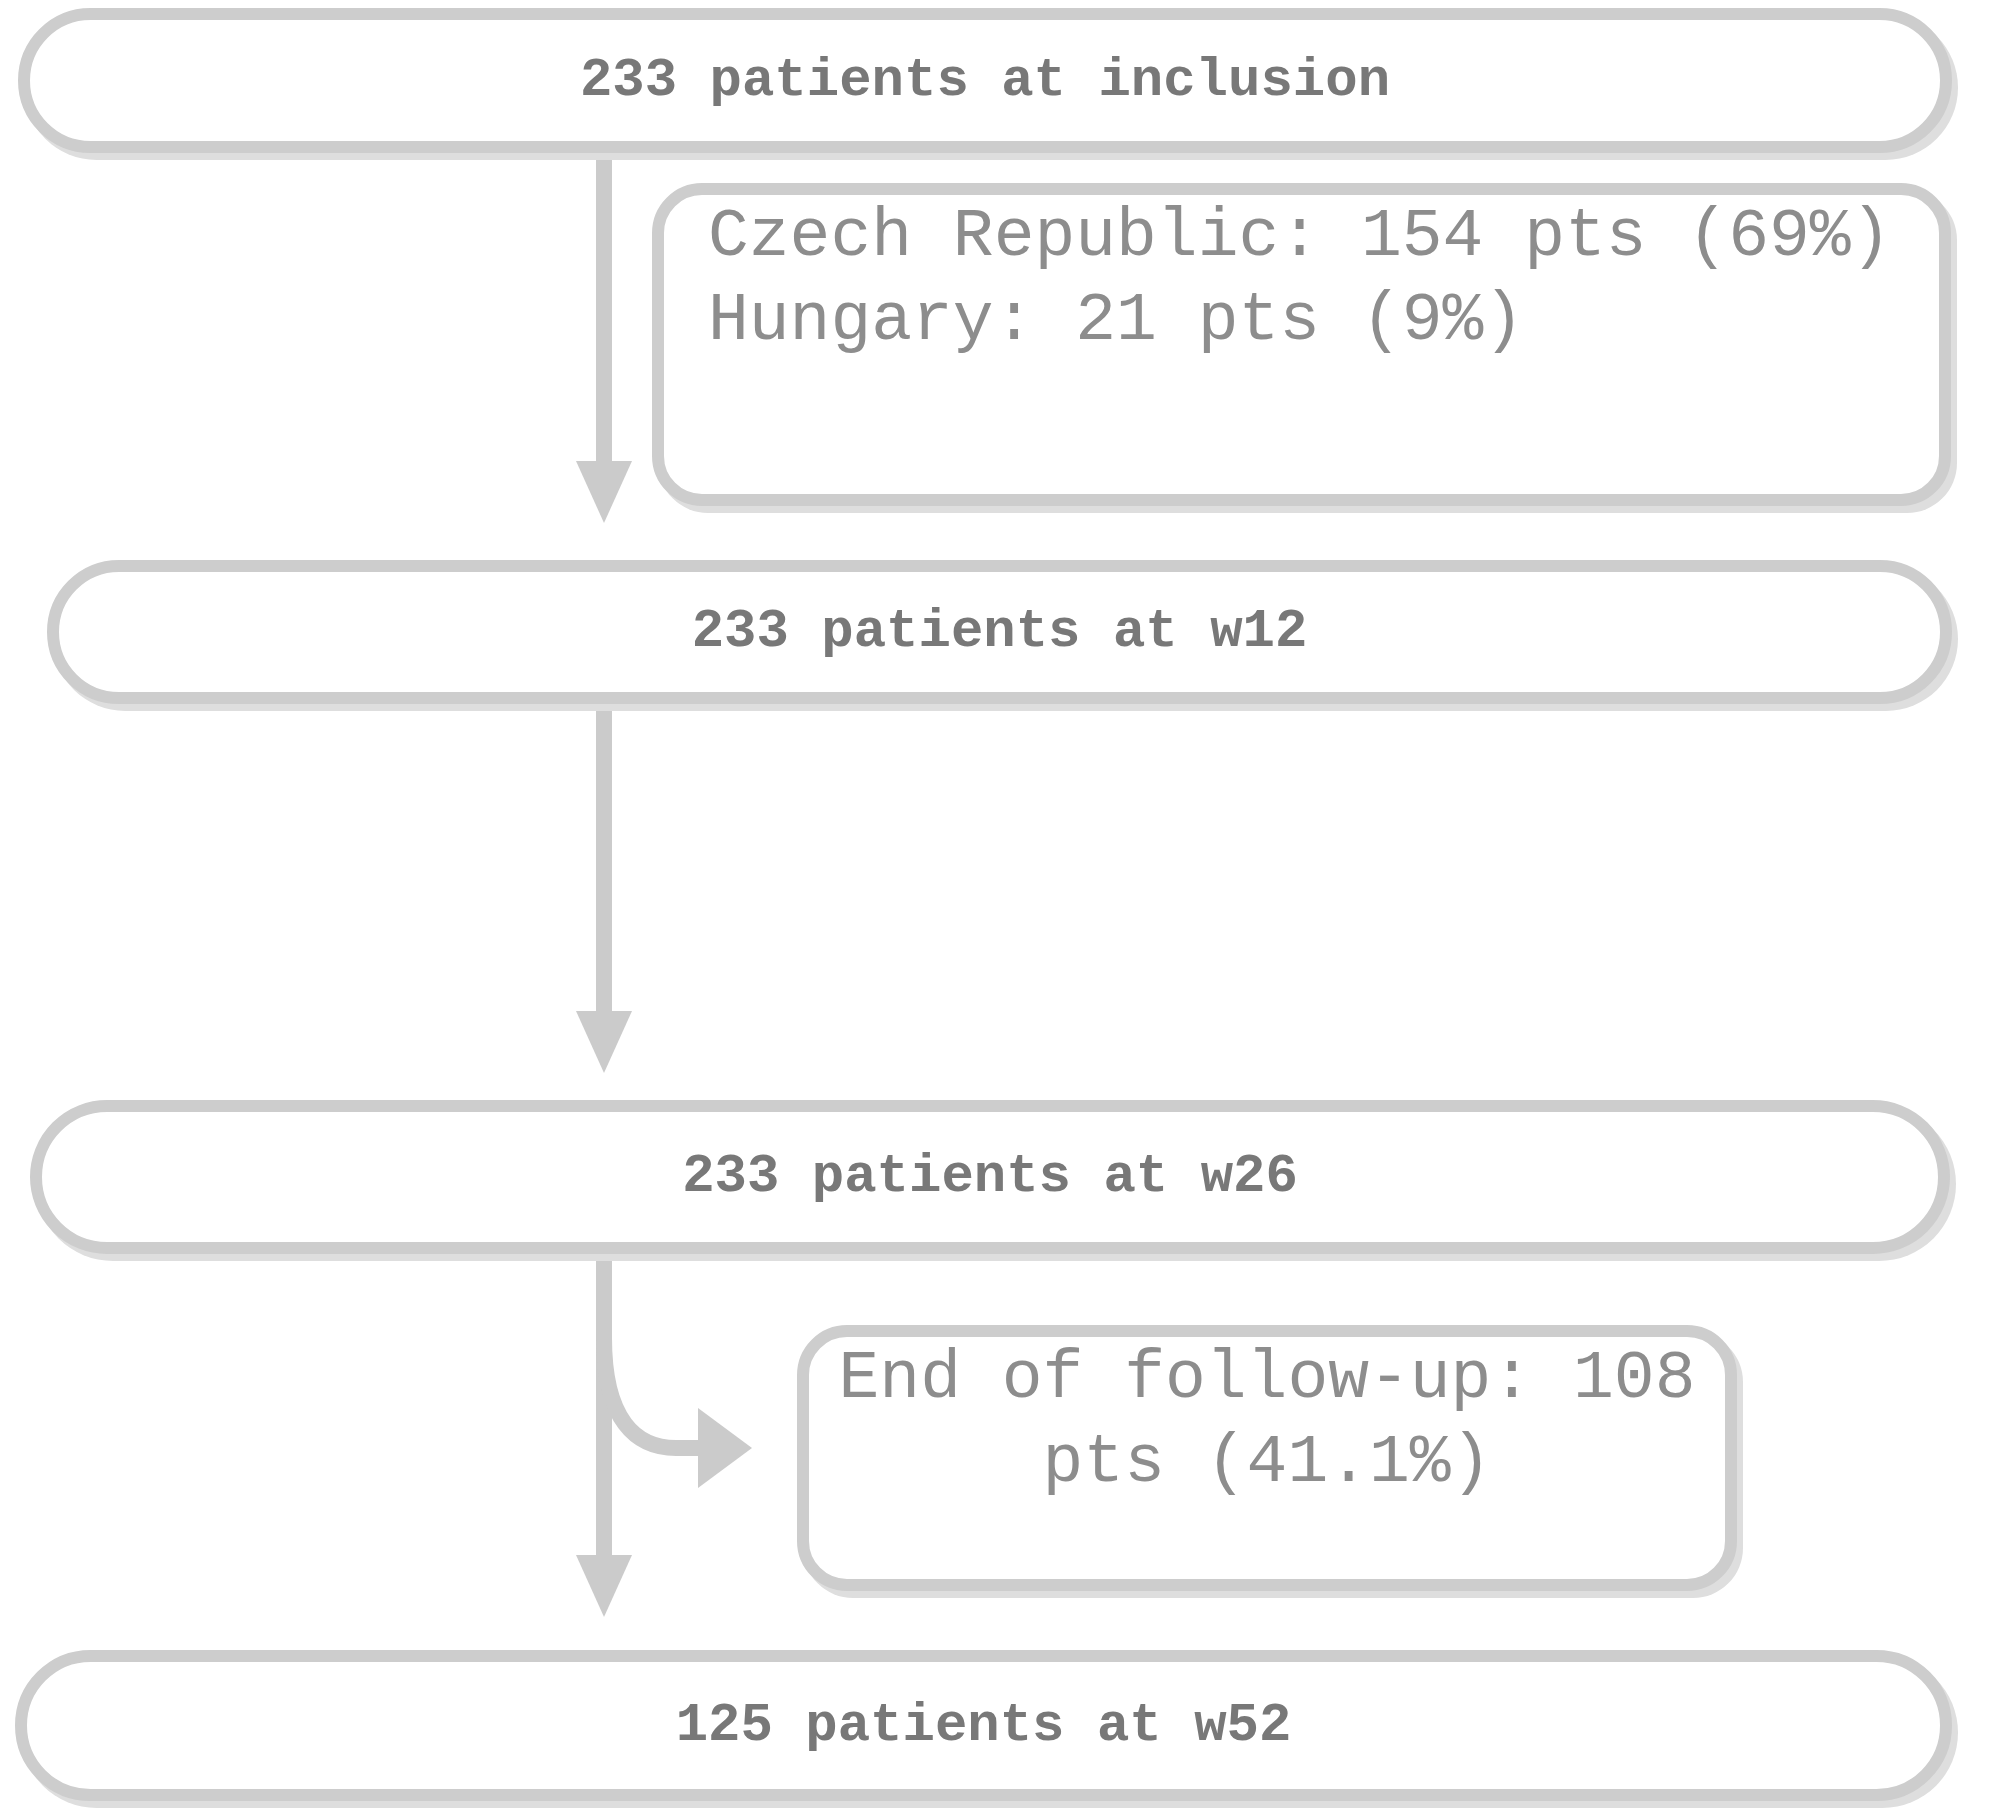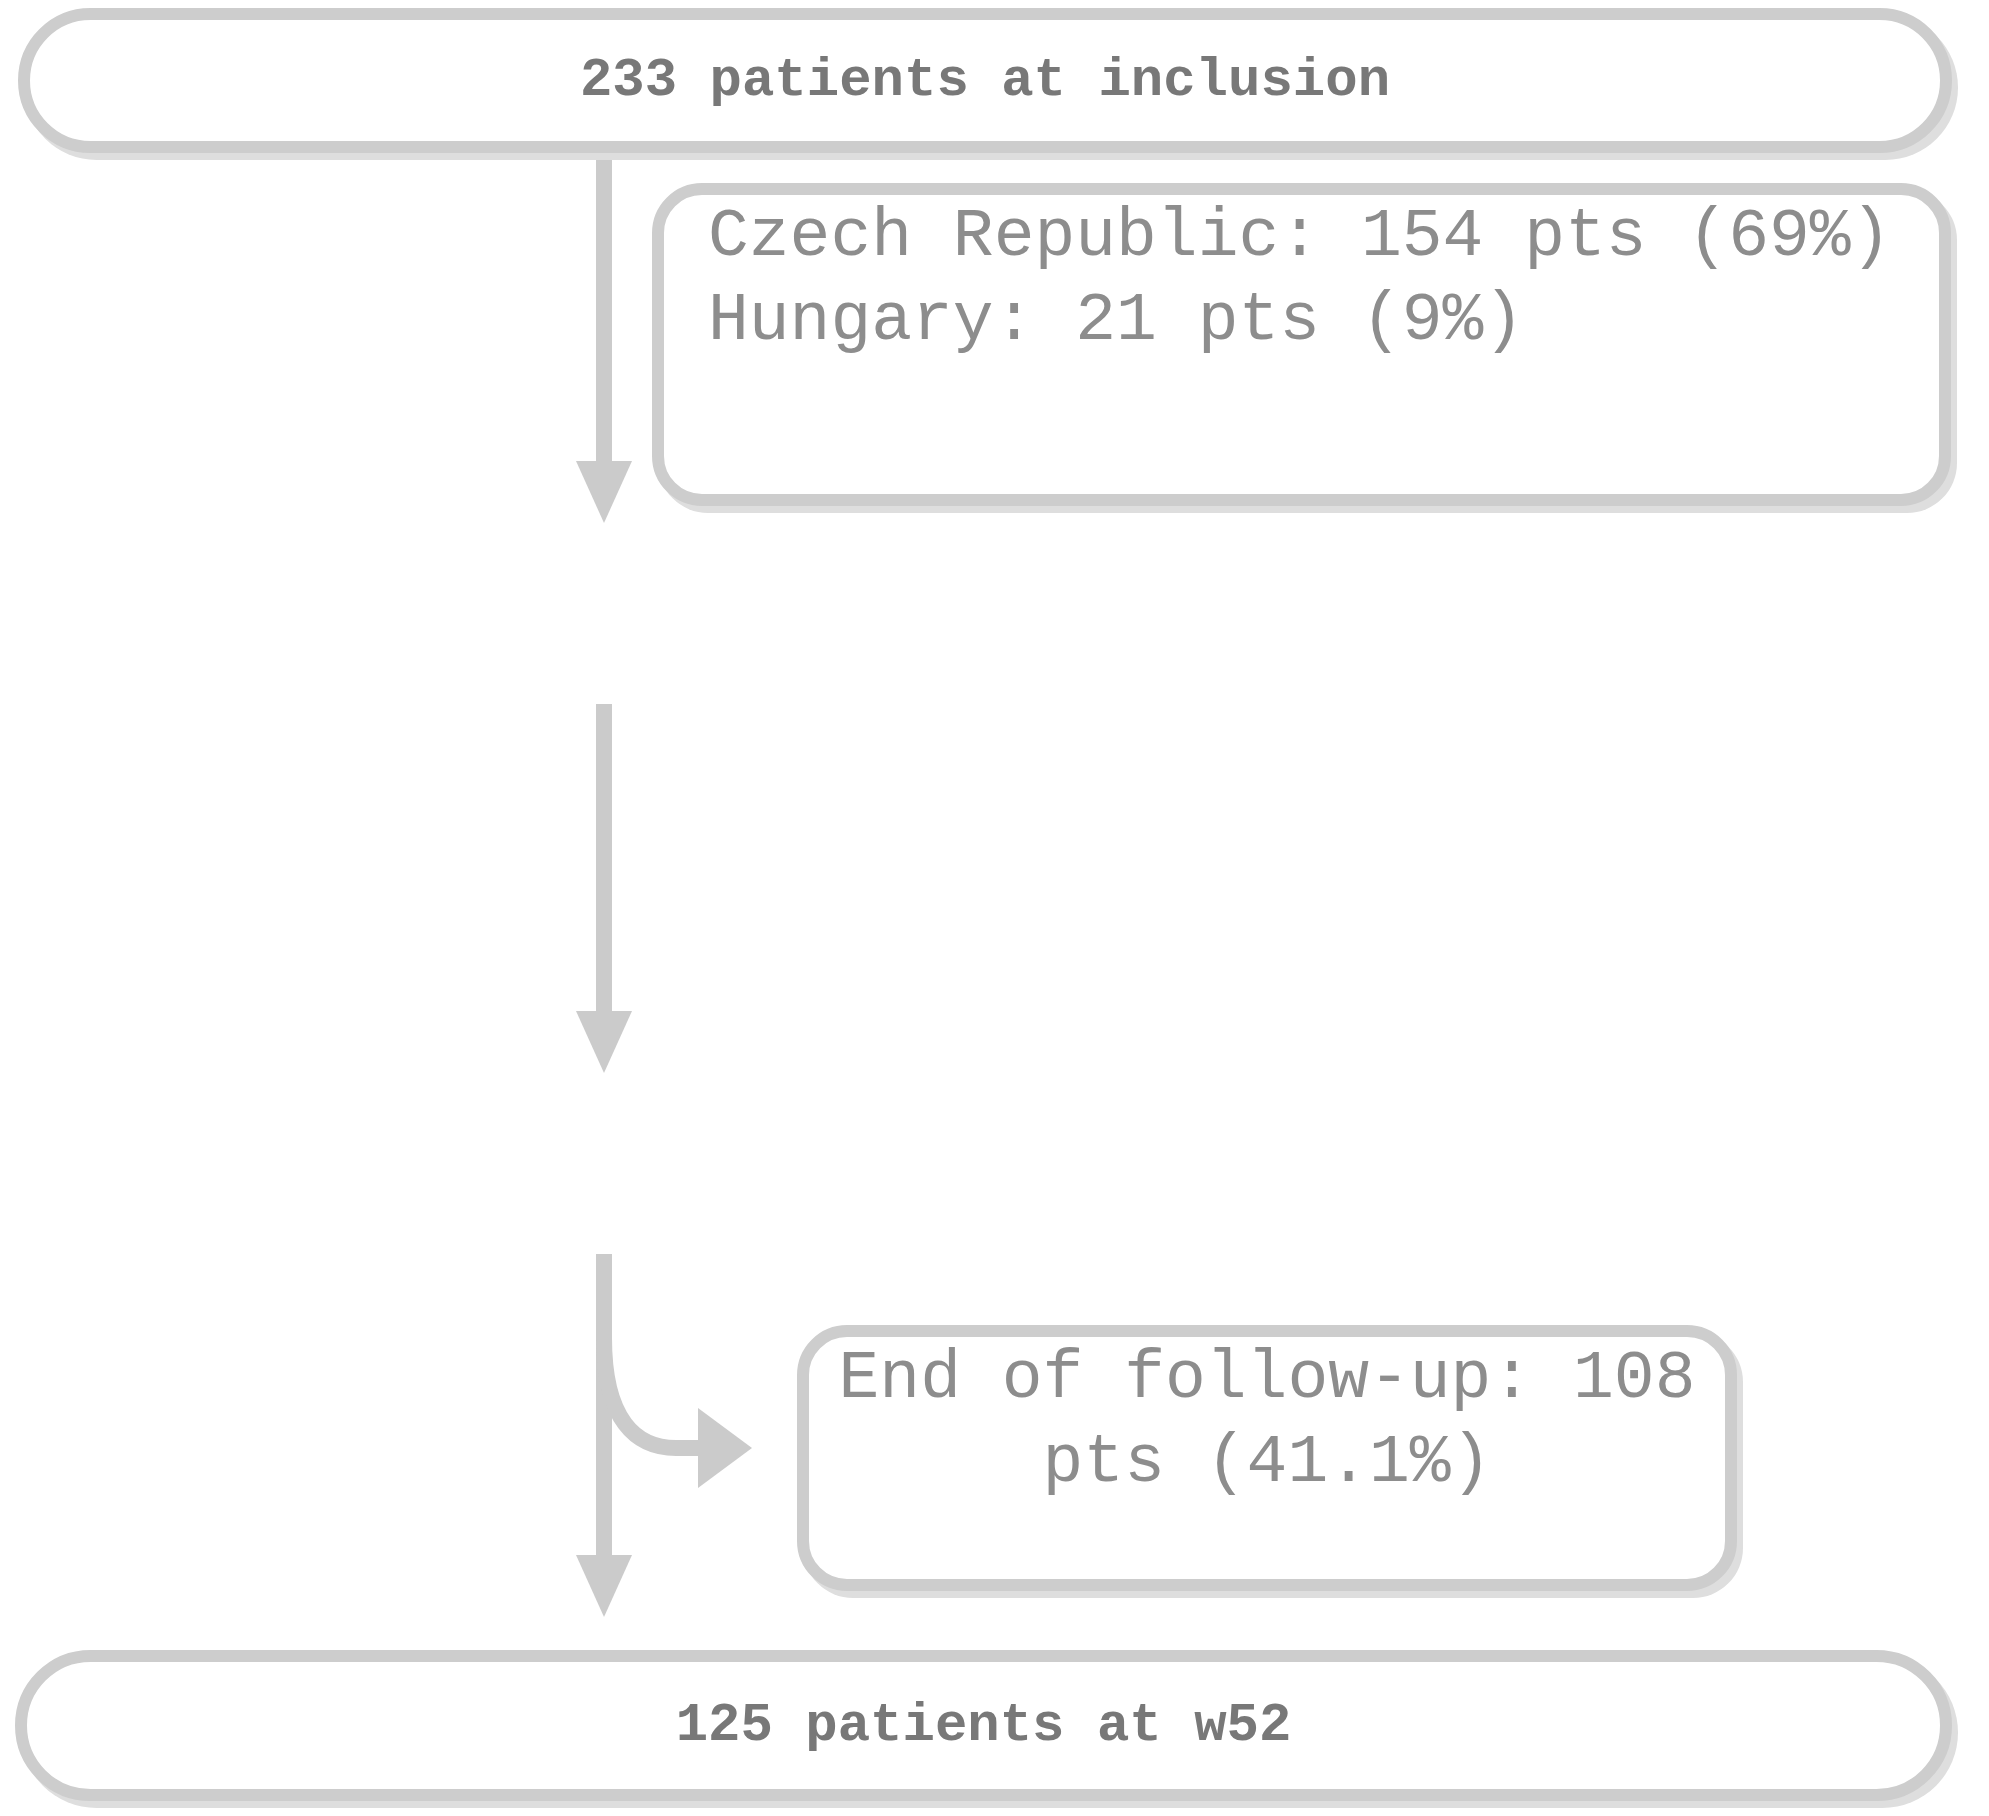--- a/index.html
+++ b/index.html
@@ -130,21 +130,27 @@
 
   <div class="node" id="node-inclusion">
     <span>233 patients at inclusion</span>
   </div>
 
   <div class="annotation" id="annotation-countries">
     <div>Czech Republic: 154 pts (69%)</div>
     <div>Hungary: 21 pts (9%)</div>
   </div>
 
+  <div class="node" id="node-w12">
+    <span>233 patients at w12</span>
+  </div>
 
+  <div class="node" id="node-w26">
+    <span>233 patients at w26</span>
+  </div>
 
   <div class="annotation" id="annotation-endfu">
     <div>End of follow-up: 108</div>
     <div>pts (41.1%)</div>
   </div>
 
   <div class="node" id="node-w52">
     <span>125 patients at w52</span>
   </div>
 

